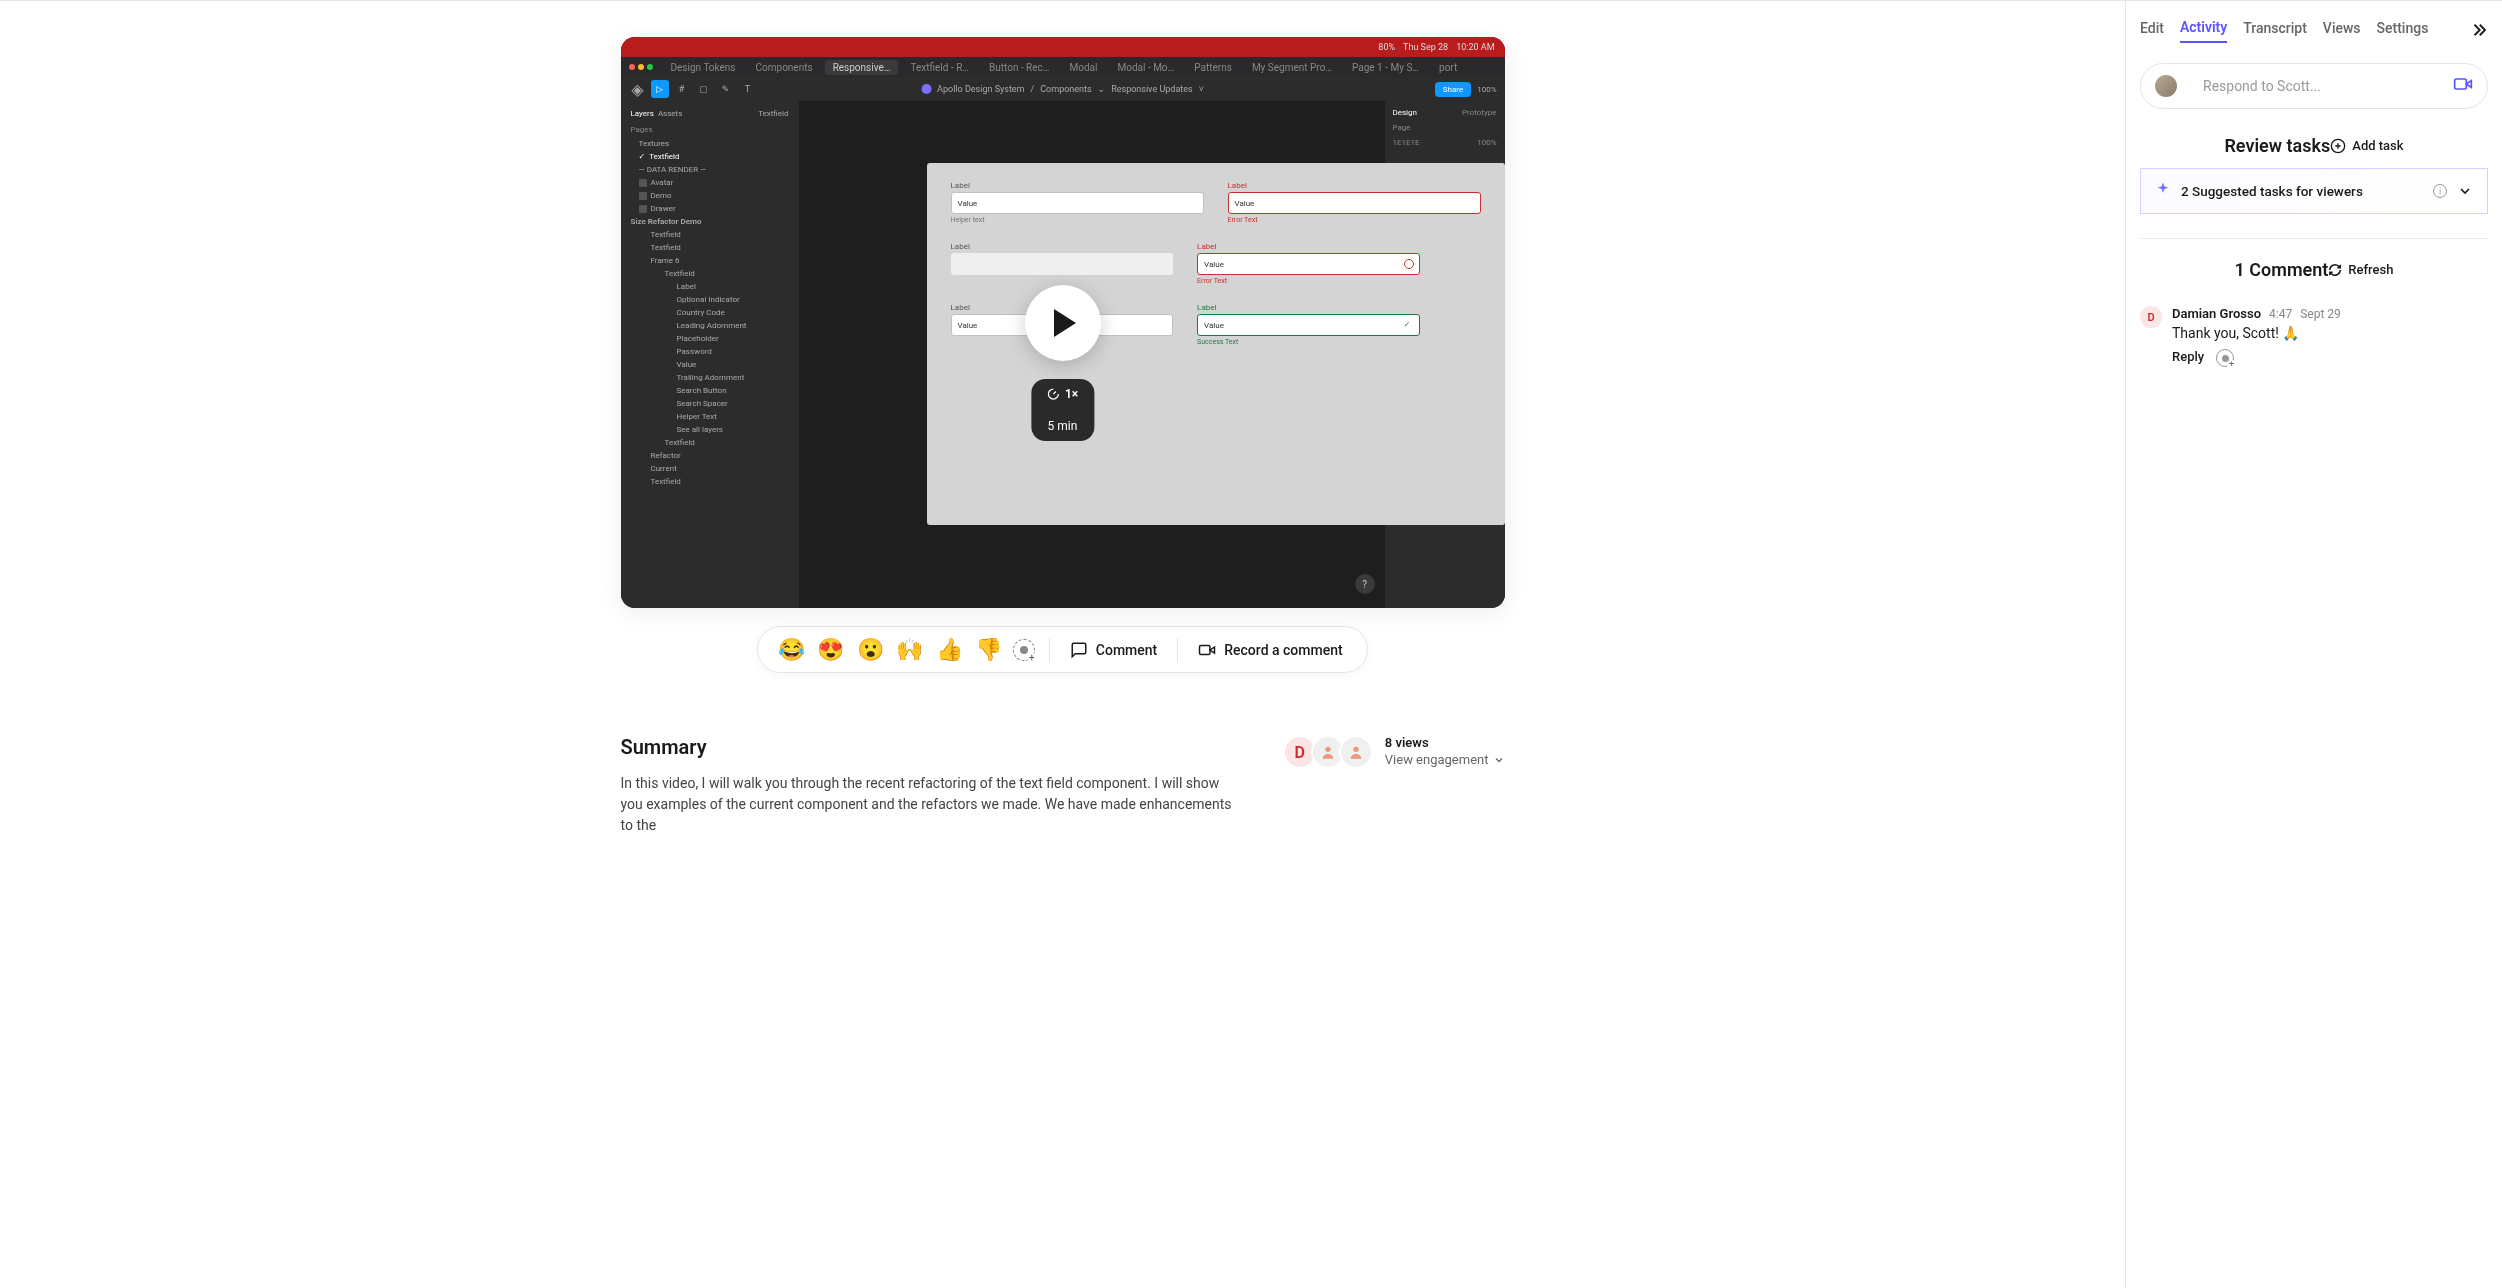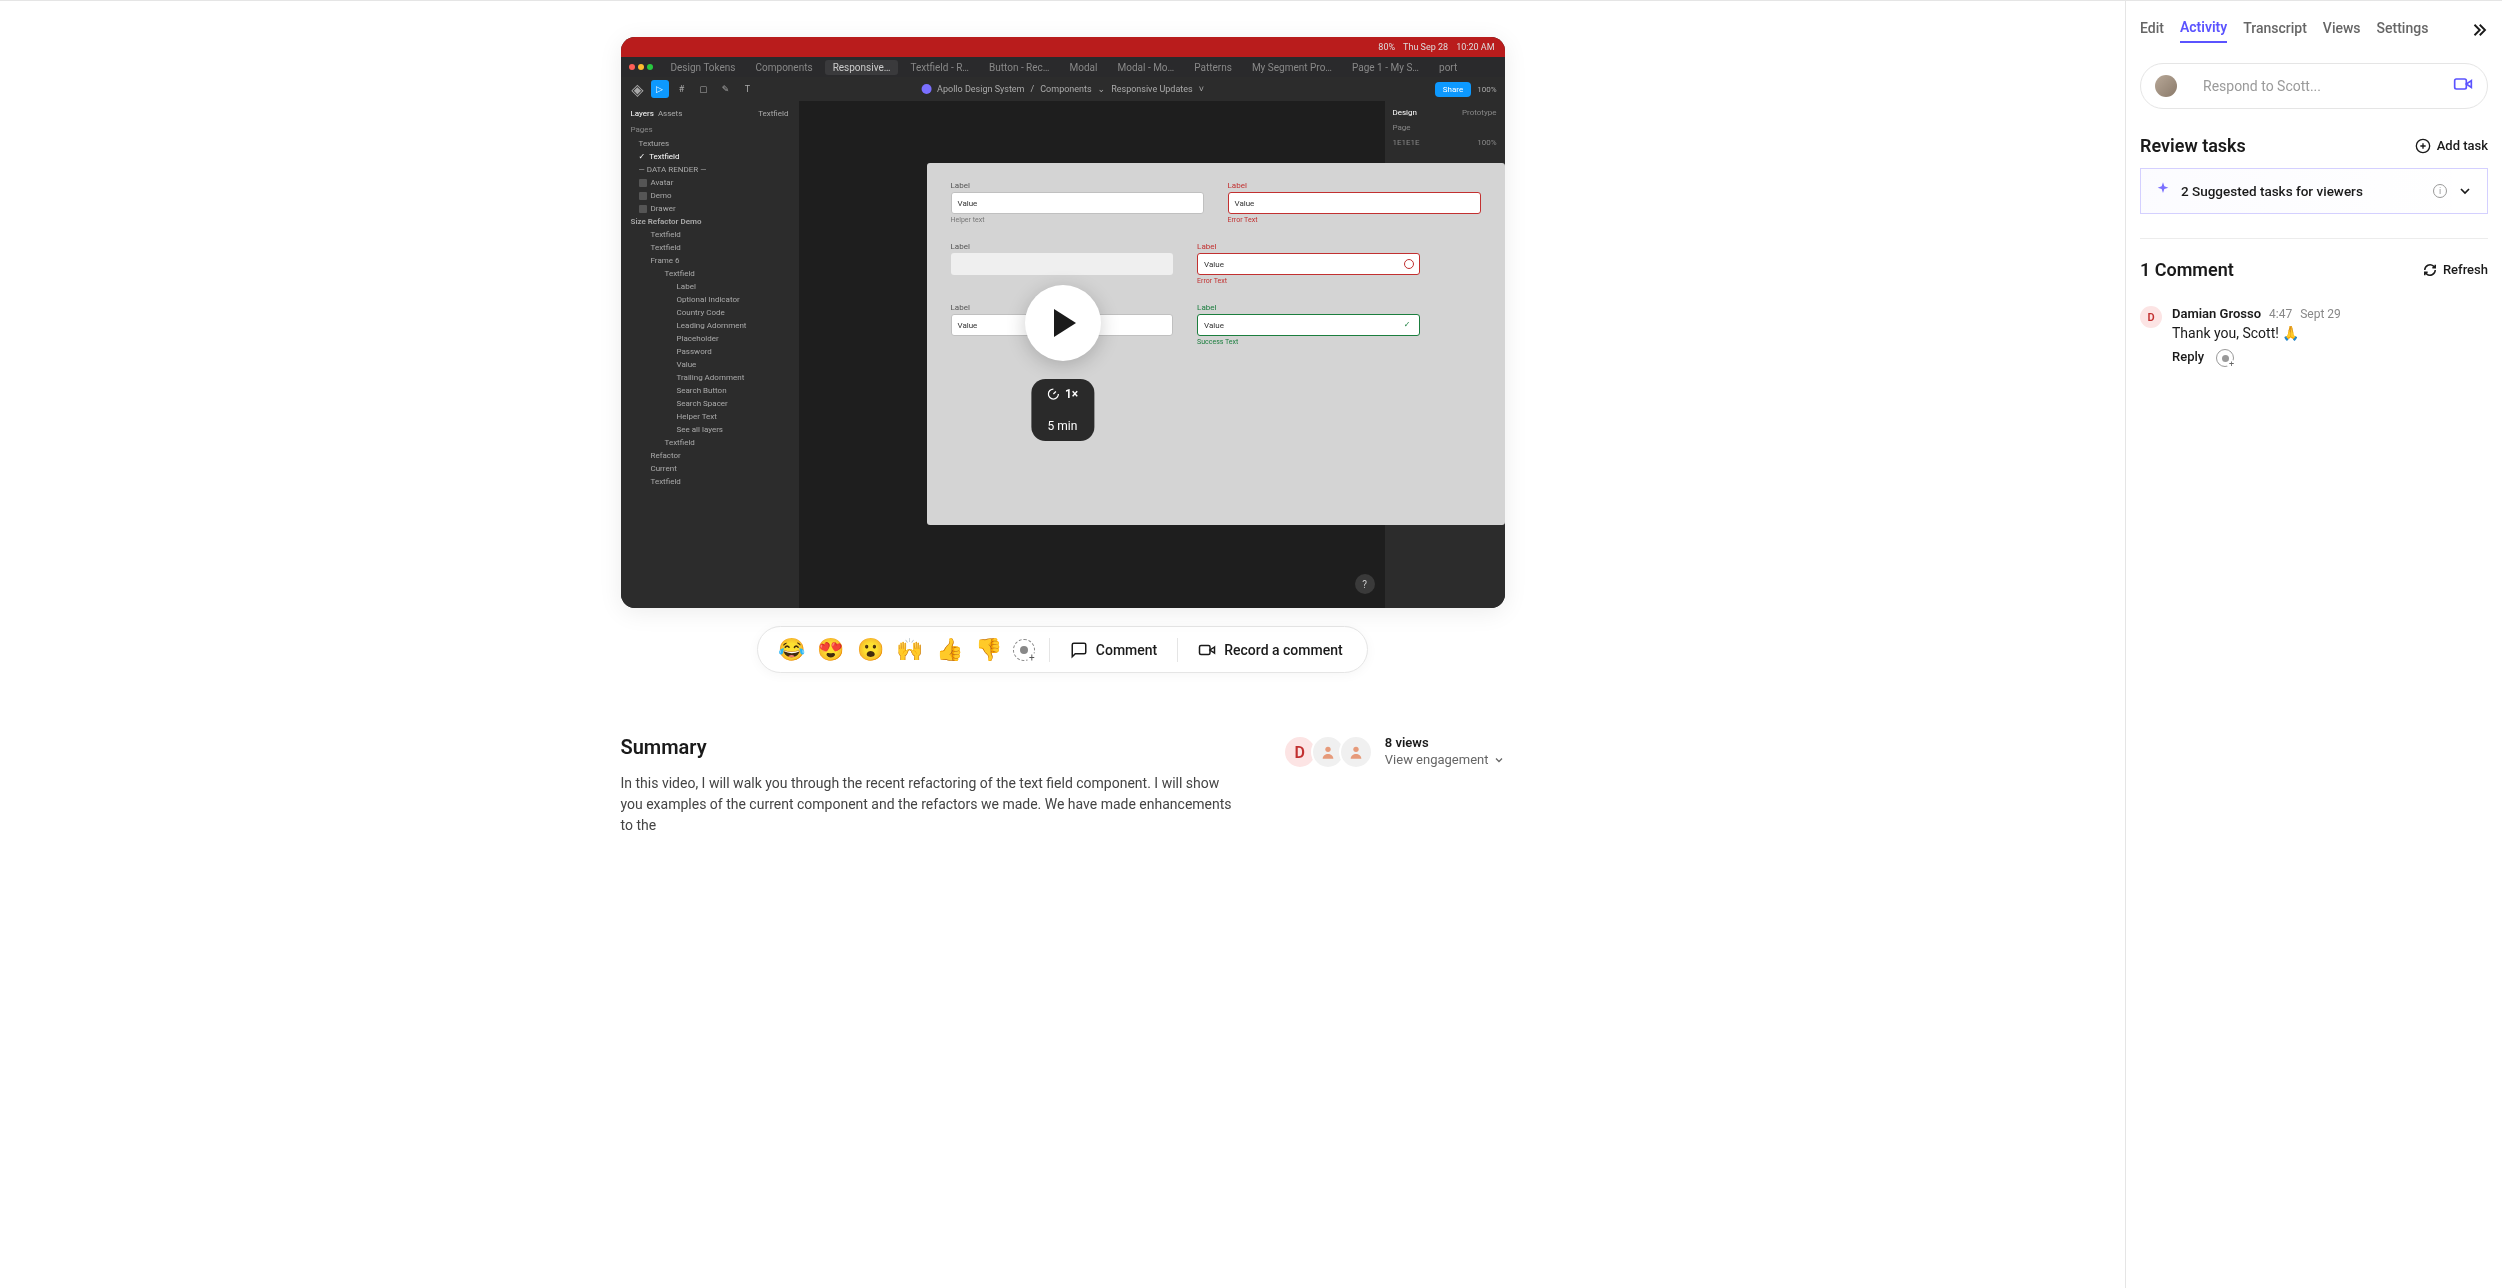--- a/index.html
+++ b/index.html
@@ -80,21 +80,21 @@
 
 .sidebar { width: 377px; border-left: 1px solid #e5e5e5; border-top: 1px solid #e5e5e5; display: flex; flex-direction: column; padding: 18px 14px 0 14px; position: relative; }
 .side-tabs { display: flex; gap: 16px; font-size: 14px; font-weight: 500; color: #666; margin-bottom: 20px; align-items: center; }
 .side-tab { cursor: pointer; padding-bottom: 6px; }
 .side-tab.active { color: #5b53ff; border-bottom: 2px solid #5b53ff; font-weight: 600; }
 .side-collapse { margin-left: auto; cursor: pointer; }
 .respond-box { border: 1px solid #e5e5e5; border-radius: 24px; padding: 10px 14px; display: flex; align-items: center; gap: 26px; margin-bottom: 26px; }
 .respond-avatar { width: 22px; height: 22px; border-radius: 50%; background: linear-gradient(135deg,#b8a898,#8a7a6a); }
 .respond-placeholder { flex: 1; color: #9a9a9a; font-size: 14px; }
 .respond-cam { color: #5b53ff; }
-.section-row { display: flex; justify-content: space-between; align-items: center; margin-bottom: 12px; }
+.section-row { display: flex; justify-content: center; align-items: center; margin-bottom: 12px; }
 .section-title { font-size: 18px; font-weight: 600; }
 .add-task { display: flex; align-items: center; gap: 6px; font-size: 13px; font-weight: 500; cursor: pointer; }
 .suggested-box { border: 1px solid #d4d0ff; border-radius: 0; padding: 12px 14px; display: flex; align-items: center; gap: 10px; background: linear-gradient(to right, rgba(91,83,255,0.02), transparent); margin-bottom: 24px; cursor: pointer; }
 .sparkle { color: #7a6fff; }
 .suggested-text { flex: 1; font-size: 13.5px; font-weight: 500; }
 .info-circ { width: 14px; height: 14px; border: 1px solid #999; border-radius: 50%; display: flex; align-items: center; justify-content: center; font-size: 9px; color: #999; }
 .divider-h { height: 1px; background: #ececec; margin: 0 0 20px 0; }
 .refresh { display: flex; align-items: center; gap: 6px; font-size: 13px; font-weight: 500; cursor: pointer; }
 .comment { display: flex; gap: 10px; }
 .comment-avatar { width: 22px; height: 22px; border-radius: 50%; background: #fce4e4; color: #c23030; display: flex; align-items: center; justify-content: center; font-size: 11px; font-weight: 600; flex-shrink: 0; }

